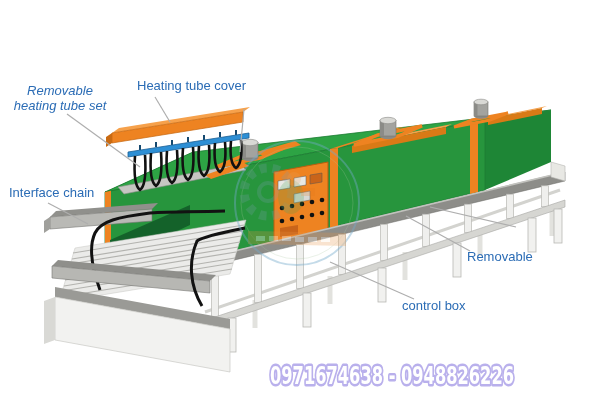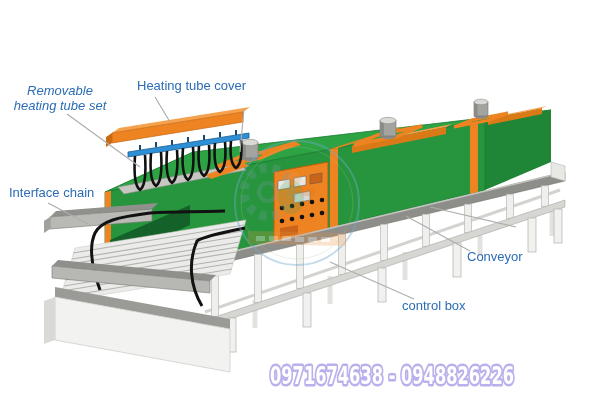--- a/index.html
+++ b/index.html
@@ -221,16 +221,16 @@
 </svg>
 
   <div class="lbl center" style="left:8px; top:84px; width:104px;font-style:italic;">Removable heating tube set</div>
 
   <div class="lbl nowrap" style="left:117px; top:79px;margin-left:20px;">Heating tube cover</div>
 
 
   <div class="lbl nowrap" style="left:9px; top:186px;">Interface chain</div>
 
 
-  <div class="lbl nowrap" style="left:467px; top:250px;">Conveyor</div>
+  <div class="lbl nowrap" style="left:467px; top:250px;">Removable</div>
 
   <div class="lbl nowrap" style="left:402px; top:299px;">control box</div>
 </div>
 
 </body></html>

